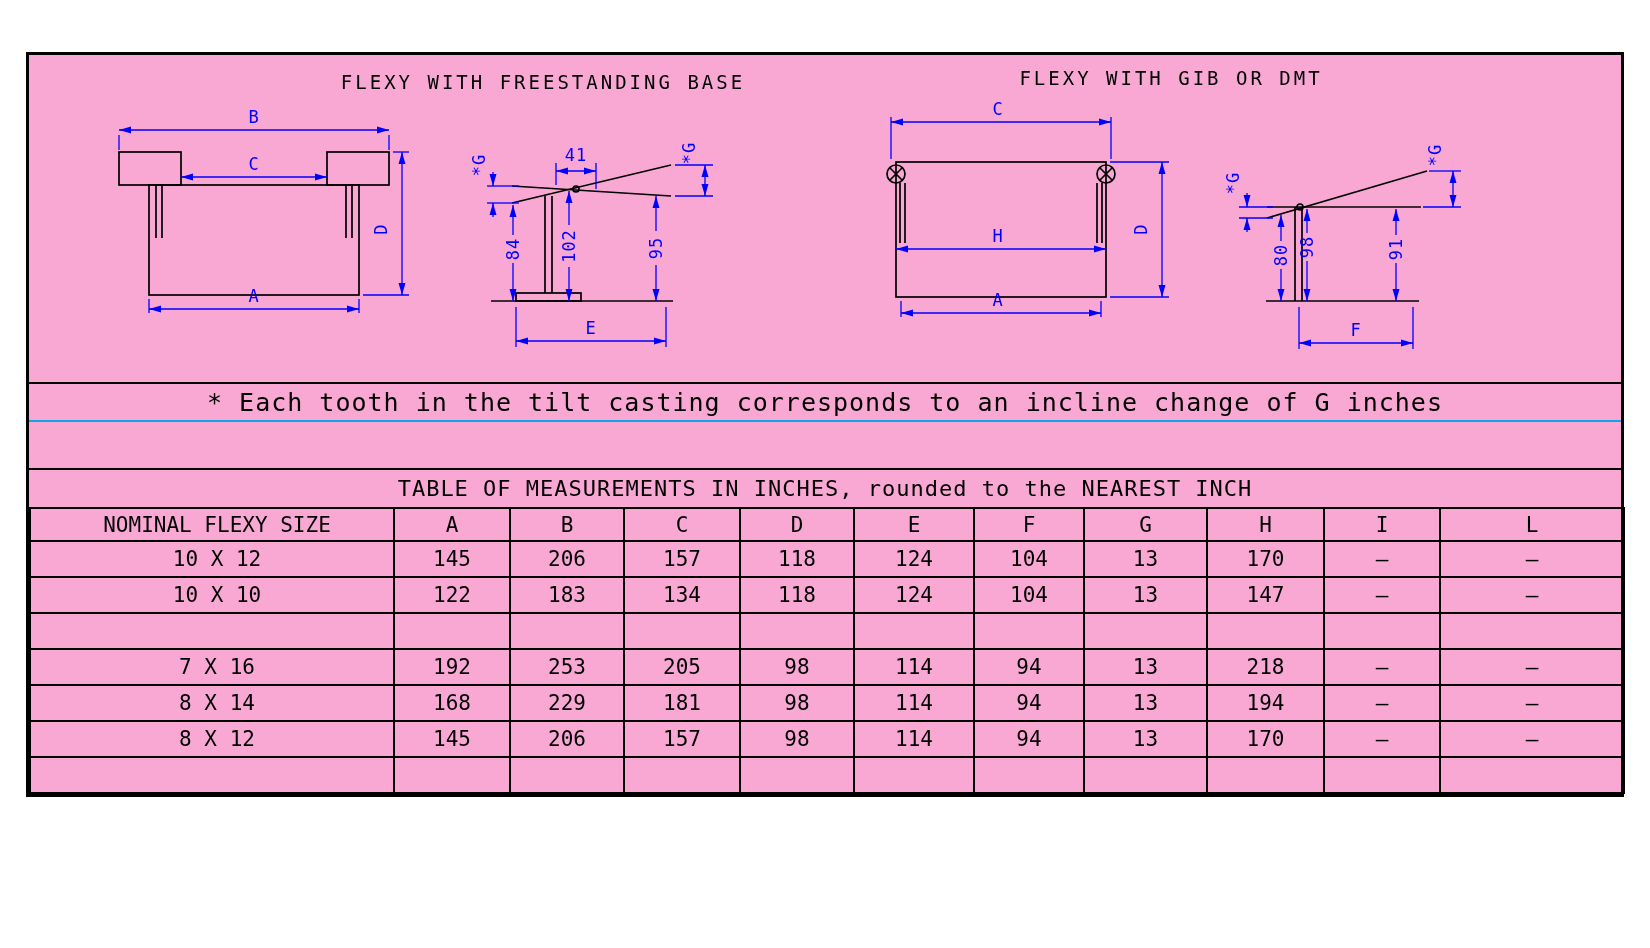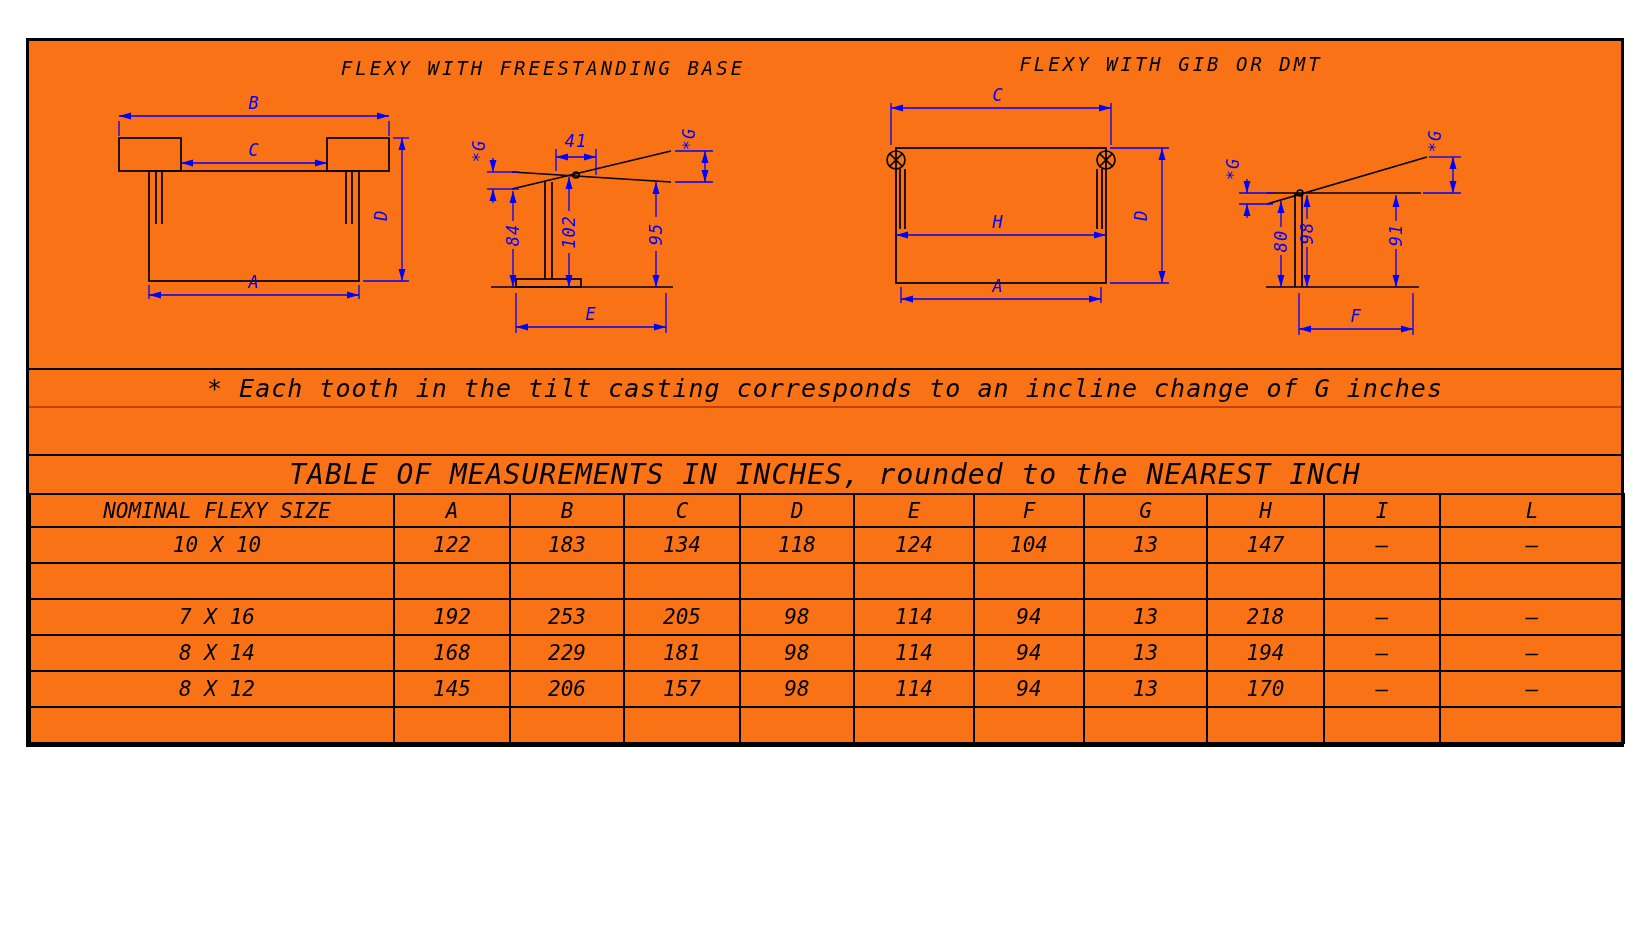--- a/index.html
+++ b/index.html
@@ -1,37 +1,37 @@
 <!DOCTYPE html>
 <html><head>
 <meta charset="utf-8">
 <style>
   html, body { margin:0; padding:0; background:#ffffff; }
   body {
     width:1650px; height:948px; position:relative;
     font-family:"DejaVu Sans Mono", monospace; color:#000;
   }
   .sheet {
-    position:absolute; left:26px; top:38px; width:1592px;
-    border:3px solid #000; background:#f97316;font-style:italic;
+    position:absolute; left:26px; top:52px; width:1592px;
+    border:3px solid #000; background:#f9a8d4;
   }
   .drawing-area { position:relative; height:327px; }
   .drawing-area svg { display:block; }
 
   .note-row {
     box-sizing:border-box; height:40px;
-    border-top:2px solid #000; border-bottom:2px solid #c2410c;
+    border-top:2px solid #000; border-bottom:2px solid #0ea5e9;
     display:flex; align-items:center; justify-content:center;
     font-size:25px; letter-spacing:1px; white-space:nowrap;
   }
   .spacer-row { height:46px; }
   .title-row {
     box-sizing:border-box; height:39px; border-top:2px solid #000;
     display:flex; align-items:center; justify-content:center;
-    font-size:28px; letter-spacing:1px; white-space:nowrap;
+    font-size:22px; letter-spacing:1px; white-space:nowrap;
   }
 
   table.measurements { width:100%; border-collapse:collapse; table-layout:fixed; }
   table.measurements th, table.measurements td {
     border:2px solid #000; font-weight:normal; font-size:21px;
     text-align:center; padding:0; height:34px; overflow:hidden; white-space:nowrap;
   }
   table.measurements th { height:31px; }
   table.measurements .size-cell { text-align:center; padding-left:10px; }
 
@@ -237,20 +237,33 @@
         <th>E</th>
         <th>F</th>
         <th>G</th>
         <th>H</th>
         <th>I</th>
         <th>L</th>
       </tr>
     </thead>
     <tbody>
       <tr>
+        <td class="size-cell">10 X 12</td>
+        <td>145</td>
+        <td>206</td>
+        <td>157</td>
+        <td>118</td>
+        <td>124</td>
+        <td>104</td>
+        <td>13</td>
+        <td>170</td>
+        <td>–</td>
+        <td>–</td>
+      </tr>
+      <tr>
         <td class="size-cell">10 X 10</td>
         <td>122</td>
         <td>183</td>
         <td>134</td>
         <td>118</td>
         <td>124</td>
         <td>104</td>
         <td>13</td>
         <td>147</td>
         <td>–</td>

